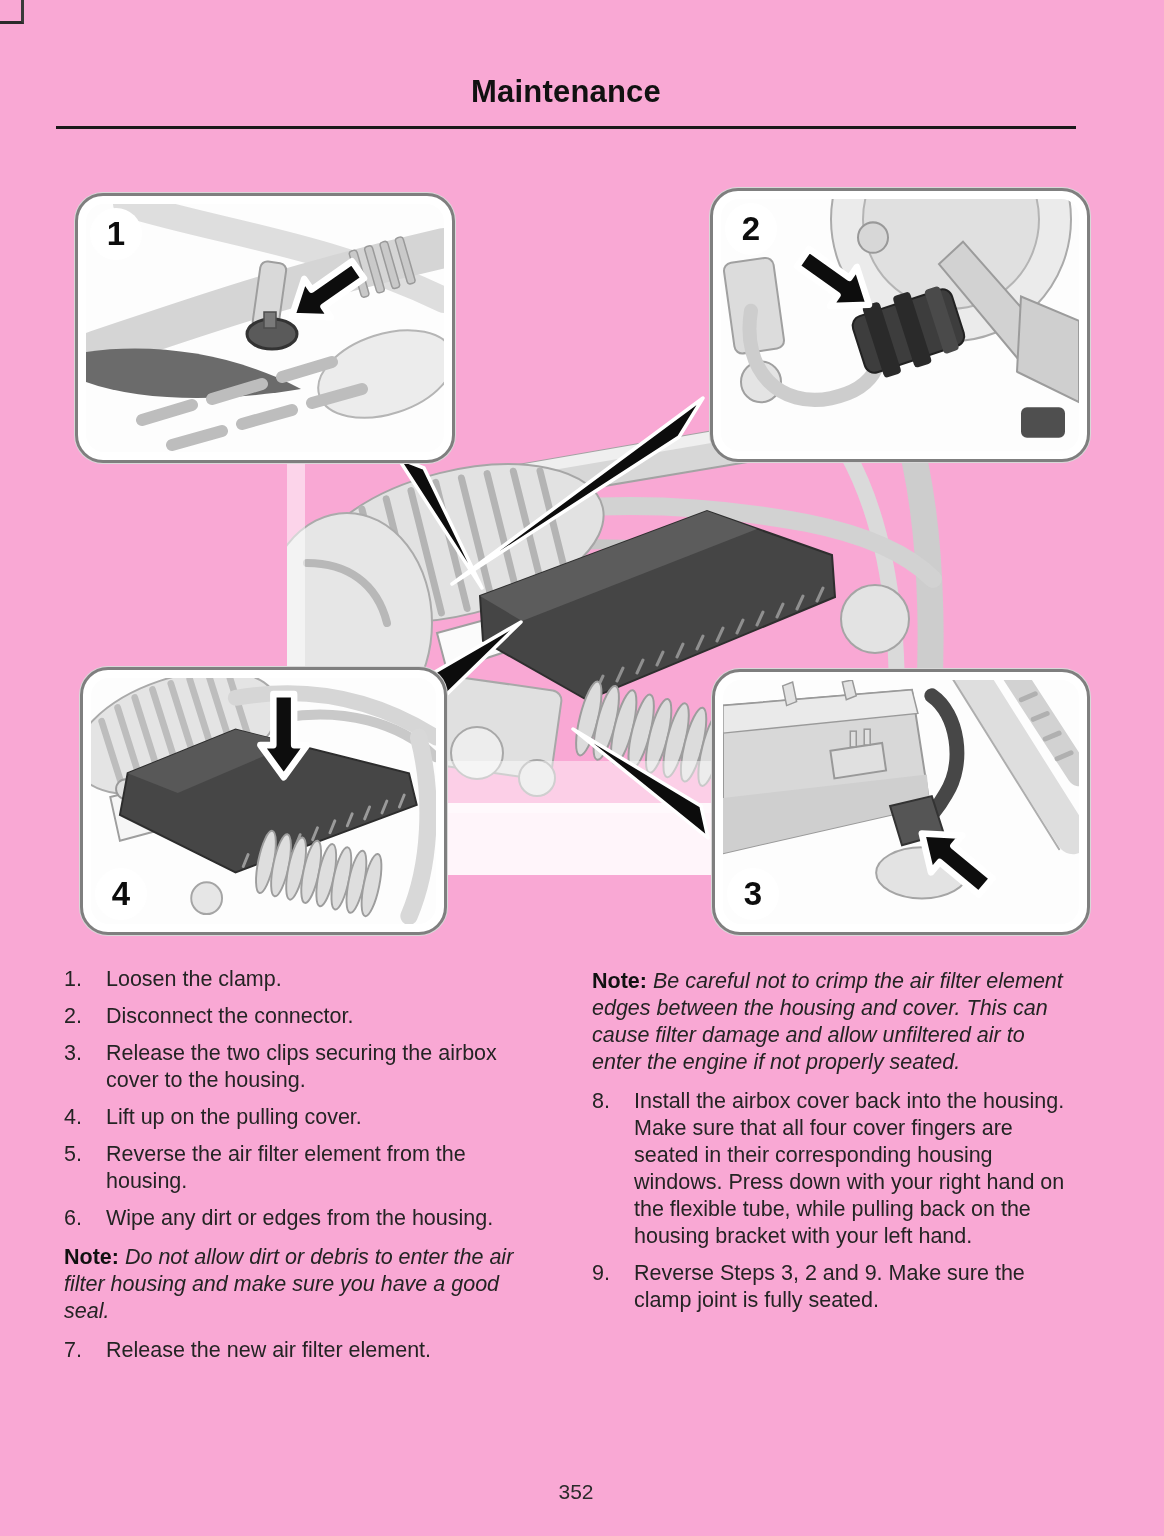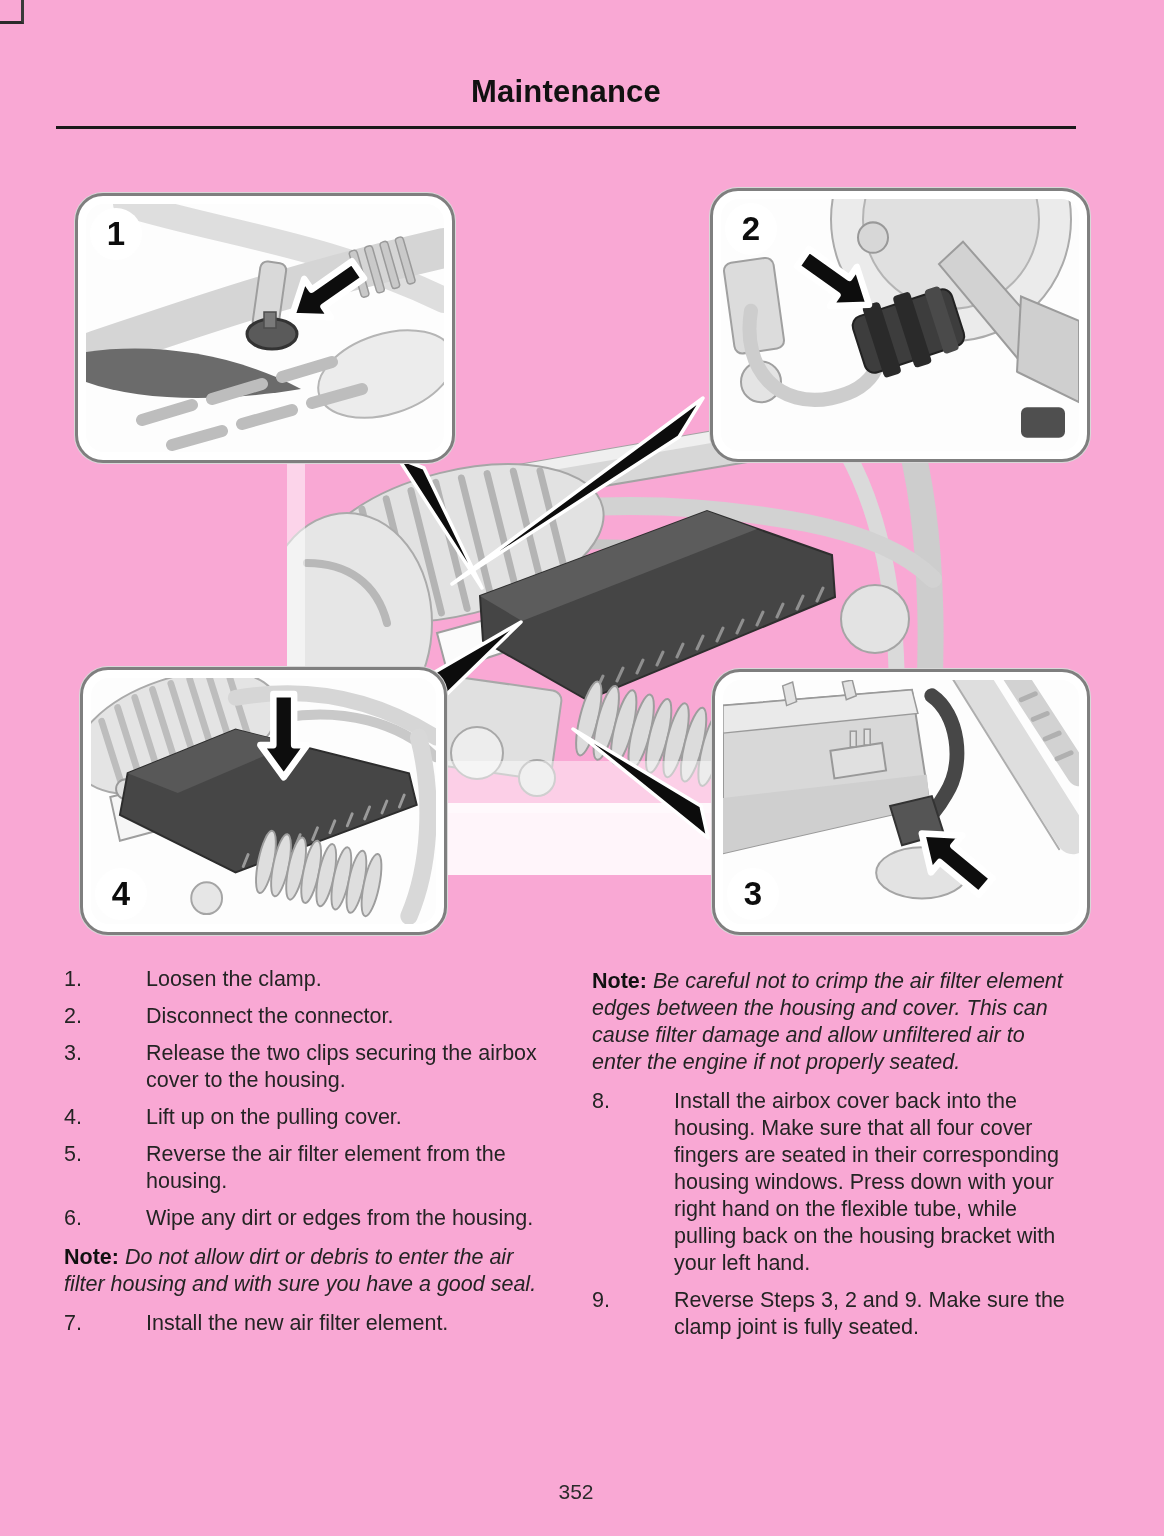--- a/index.html
+++ b/index.html
@@ -29,21 +29,21 @@
     display:flex;align-items:center;justify-content:center;
     font-size:33px;font-weight:bold;color:#0d0d0d;}
   .badge.tl{left:12px;top:12px;}
   .badge.bl{left:12px;bottom:12px;}
   
   .col{position:absolute;font-size:21.5px;line-height:27px;color:#242424;}
   .col-left{left:64px;top:966px;width:486px;}
   .col-right{left:592px;top:956px;width:486px;}
   .step{display:flex;margin-bottom:10px;}
   .step .num{flex:0 0 42px;}
-  .step .txt{flex:1;margin-left:40px;}
+  .step .txt{flex:1;}
   .note{margin:12px 0 12px 0;}
   .note b{font-style:normal;font-weight:bold;color:#111;}
   .note i{font-style:italic;}
   .page-number{position:absolute;left:0;top:1480px;width:1152px;text-align:center;
     font-size:21px;color:#2b2b2b;}
 </style>
 </head>
 <body>
 
 <div class="page">
@@ -246,24 +246,24 @@
       <span class="txt">Lift up on the pulling cover.</span>
     </div>
     <div class="step">
       <span class="num">5.</span>
       <span class="txt">Reverse the air filter element from the housing.</span>
     </div>
     <div class="step">
       <span class="num">6.</span>
       <span class="txt">Wipe any dirt or edges from the housing.</span>
     </div>
-    <p class="note"><b>Note:</b> <i>Do not allow dirt or debris to enter the air filter housing and with sure you have a good seal.</i></p>
+    <p class="note"><b>Note:</b> <i>Do not allow dirt or debris to enter the air filter housing and make sure you have a good seal.</i></p>
     <div class="step">
       <span class="num">7.</span>
-      <span class="txt">Install the new air filter element.</span>
+      <span class="txt">Release the new air filter element.</span>
     </div>
   </div>
 
   <div class="col col-right">
     <p class="note" style="margin-top:12px;"><b>Note:</b> <i>Be careful not to crimp the air filter element edges between the housing and cover. This can cause filter damage and allow unfiltered air to enter the engine if not properly seated.</i></p>
     <div class="step">
       <span class="num">8.</span>
       <span class="txt">Install the airbox cover back into the housing. Make sure that all four cover fingers are seated in their corresponding housing windows. Press down with your right hand on the flexible tube, while pulling back on the housing bracket with your left hand.</span>
     </div>
     <div class="step">

